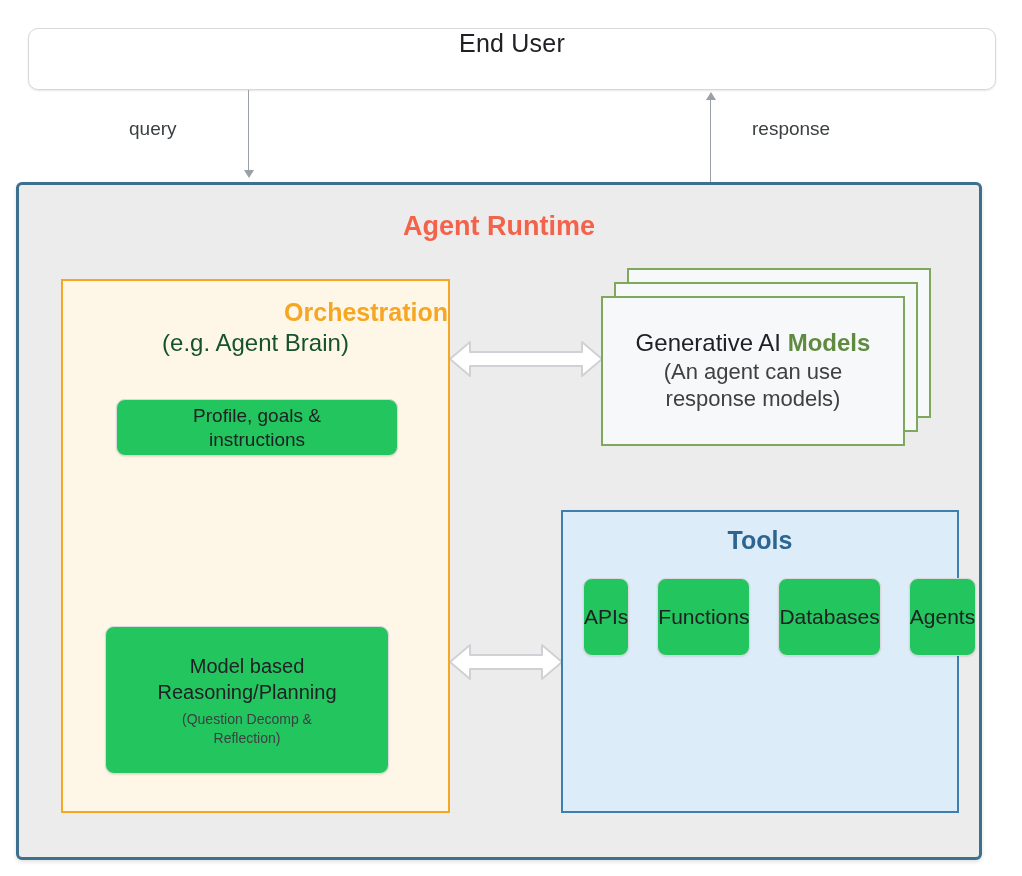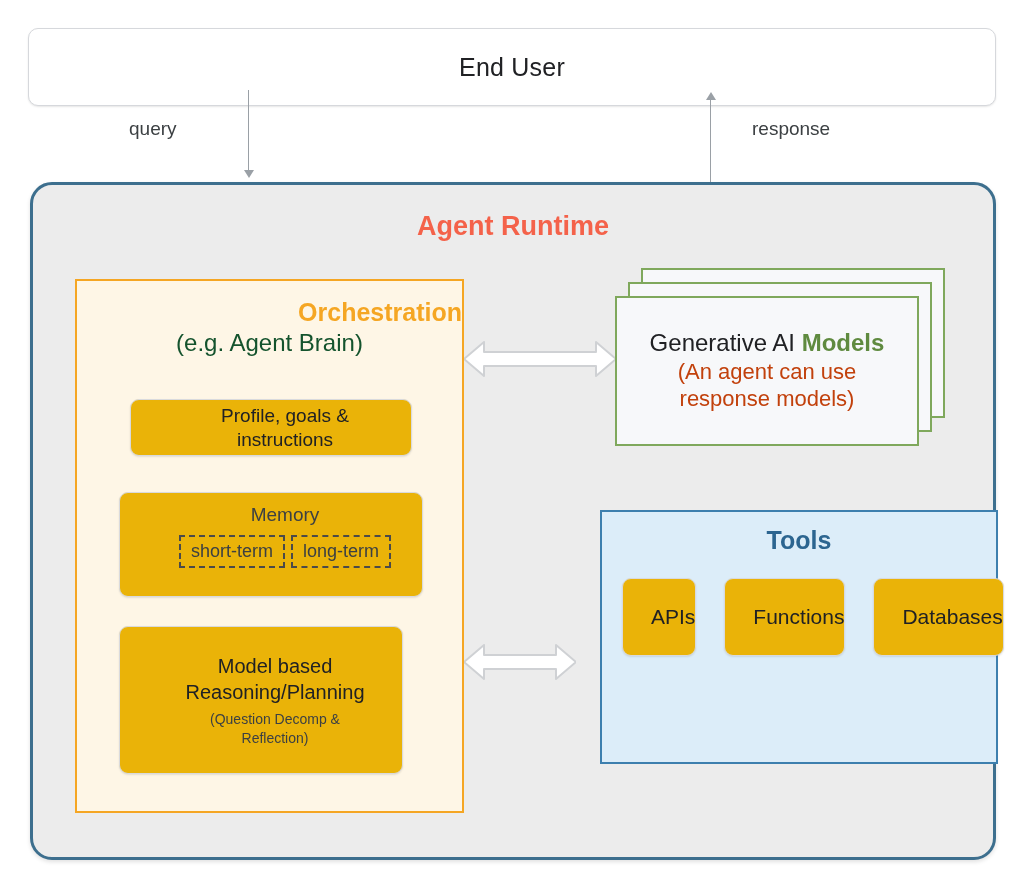--- a/index.html
+++ b/index.html
@@ -18,28 +18,28 @@
     background: #ffffff;
     overflow: hidden;
   }
 
   
   .end-user-box {
     position: absolute;
     left: 28px;
     top: 28px;
     width: 968px;
-    height: 78px;
+    height: 62px;
     box-sizing: border-box;
     background: #ffffff;
     border: 1px solid #d6d8dc;
     border-radius: 10px;
     box-shadow: 0 1px 2px rgba(0,0,0,0.10);
     display: flex;
-    align-items: center;
+    align-items: flex-start;
     justify-content: center;
   }
   .end-user-label {
     font-size: 25px;
     color: #202124;
     letter-spacing: 0.2px;
   }
 
   
   .conn-line {
@@ -64,28 +64,28 @@
   .conn-label {
     position: absolute;
     font-size: 19px;
     color: #3c4043;
     white-space: nowrap;
   }
 
   
   .runtime-box {
     position: absolute;
-    left: 30px;
+    left: 16px;
     top: 182px;
     width: 966px;
     height: 678px;
     box-sizing: border-box;
     background: #ececec;
     border: 3px solid #3d6f8e;
-    border-radius: 22px;
+    border-radius: 6px;
     box-shadow: 0 2px 4px rgba(0,0,0,0.12);
   }
   .runtime-title {
     position: absolute;
     left: 0;
     top: 26px;
     width: 100%;
     text-align: center;
     font-size: 27px;
     font-weight: bold;
@@ -113,31 +113,30 @@
   .orch-subtitle {
     margin-top: 2px;
     text-align: center;
     font-size: 24px;
     color: #14532d;
   }
 
   
   .card {
     box-sizing: border-box;
-    background: #eab308;
+    background: #22c55e;
     border: 1px solid #d9dadd;
     border-radius: 9px;
     box-shadow: 0 1px 2px rgba(0,0,0,0.10);
     display: flex;
     flex-direction: column;
     align-items: center;
     justify-content: center;
     text-align: center;
     color: #202124;
-    padding-left: 28px;
   }
 
   .card-profile {
     position: absolute;
     left: 53px;
     top: 118px;
     width: 282px;
     height: 57px;
     font-size: 19px;
     line-height: 1.25;
@@ -219,35 +218,34 @@
     font-size: 24px;
     color: #202124;
   }
   .models-title .hl {
     color: #5f8a3f;
     font-weight: bold;
   }
   .models-sub {
     margin-top: 2px;
     font-size: 22px;
-    color: #c2410c;
+    color: #404040;
     line-height: 1.22;
   }
 
   
   .tools-box {
     position: absolute;
     left: 542px;
     top: 325px;
     width: 398px;
-    height: 254px;
+    height: 303px;
     box-sizing: border-box;
     background: #dcedf9;
     border: 2px solid #3d7fae;
-    margin-left: 25px;
   }
   .tools-title {
     margin-top: 14px;
     text-align: center;
     font-size: 25px;
     font-weight: bold;
     color: #2c6590;
   }
   .tools-grid {
     position: absolute;
@@ -293,27 +291,20 @@
     <div class="orch-box">
 
       <div class="orch-title nosel">Orchestration</div>
       <div class="orch-subtitle nosel">(e.g. Agent Brain)</div>
 
       <div class="card card-profile">
         <span class="nosel">Profile, goals &amp;</span>
         <span class="nosel">instructions</span>
       </div>
 
-      <div class="card card-memory">
-        <span class="memory-title nosel">Memory</span>
-        <div class="memory-row">
-          <span class="memory-chip nosel">short-term</span>
-          <span class="memory-chip nosel">long-term</span>
-        </div>
-      </div>
 
       <div class="card card-reasoning">
         <span class="reason-main nosel">Model based</span>
         <span class="reason-main nosel">Reasoning/Planning</span>
         <span class="reason-sub nosel">(Question Decomp &amp;</span>
         <span class="reason-sub" style="margin-top:0">Reflection)</span>
       </div>
     </div>
 
     <div class="block-arrow" style="left:431px; top:153px;">

